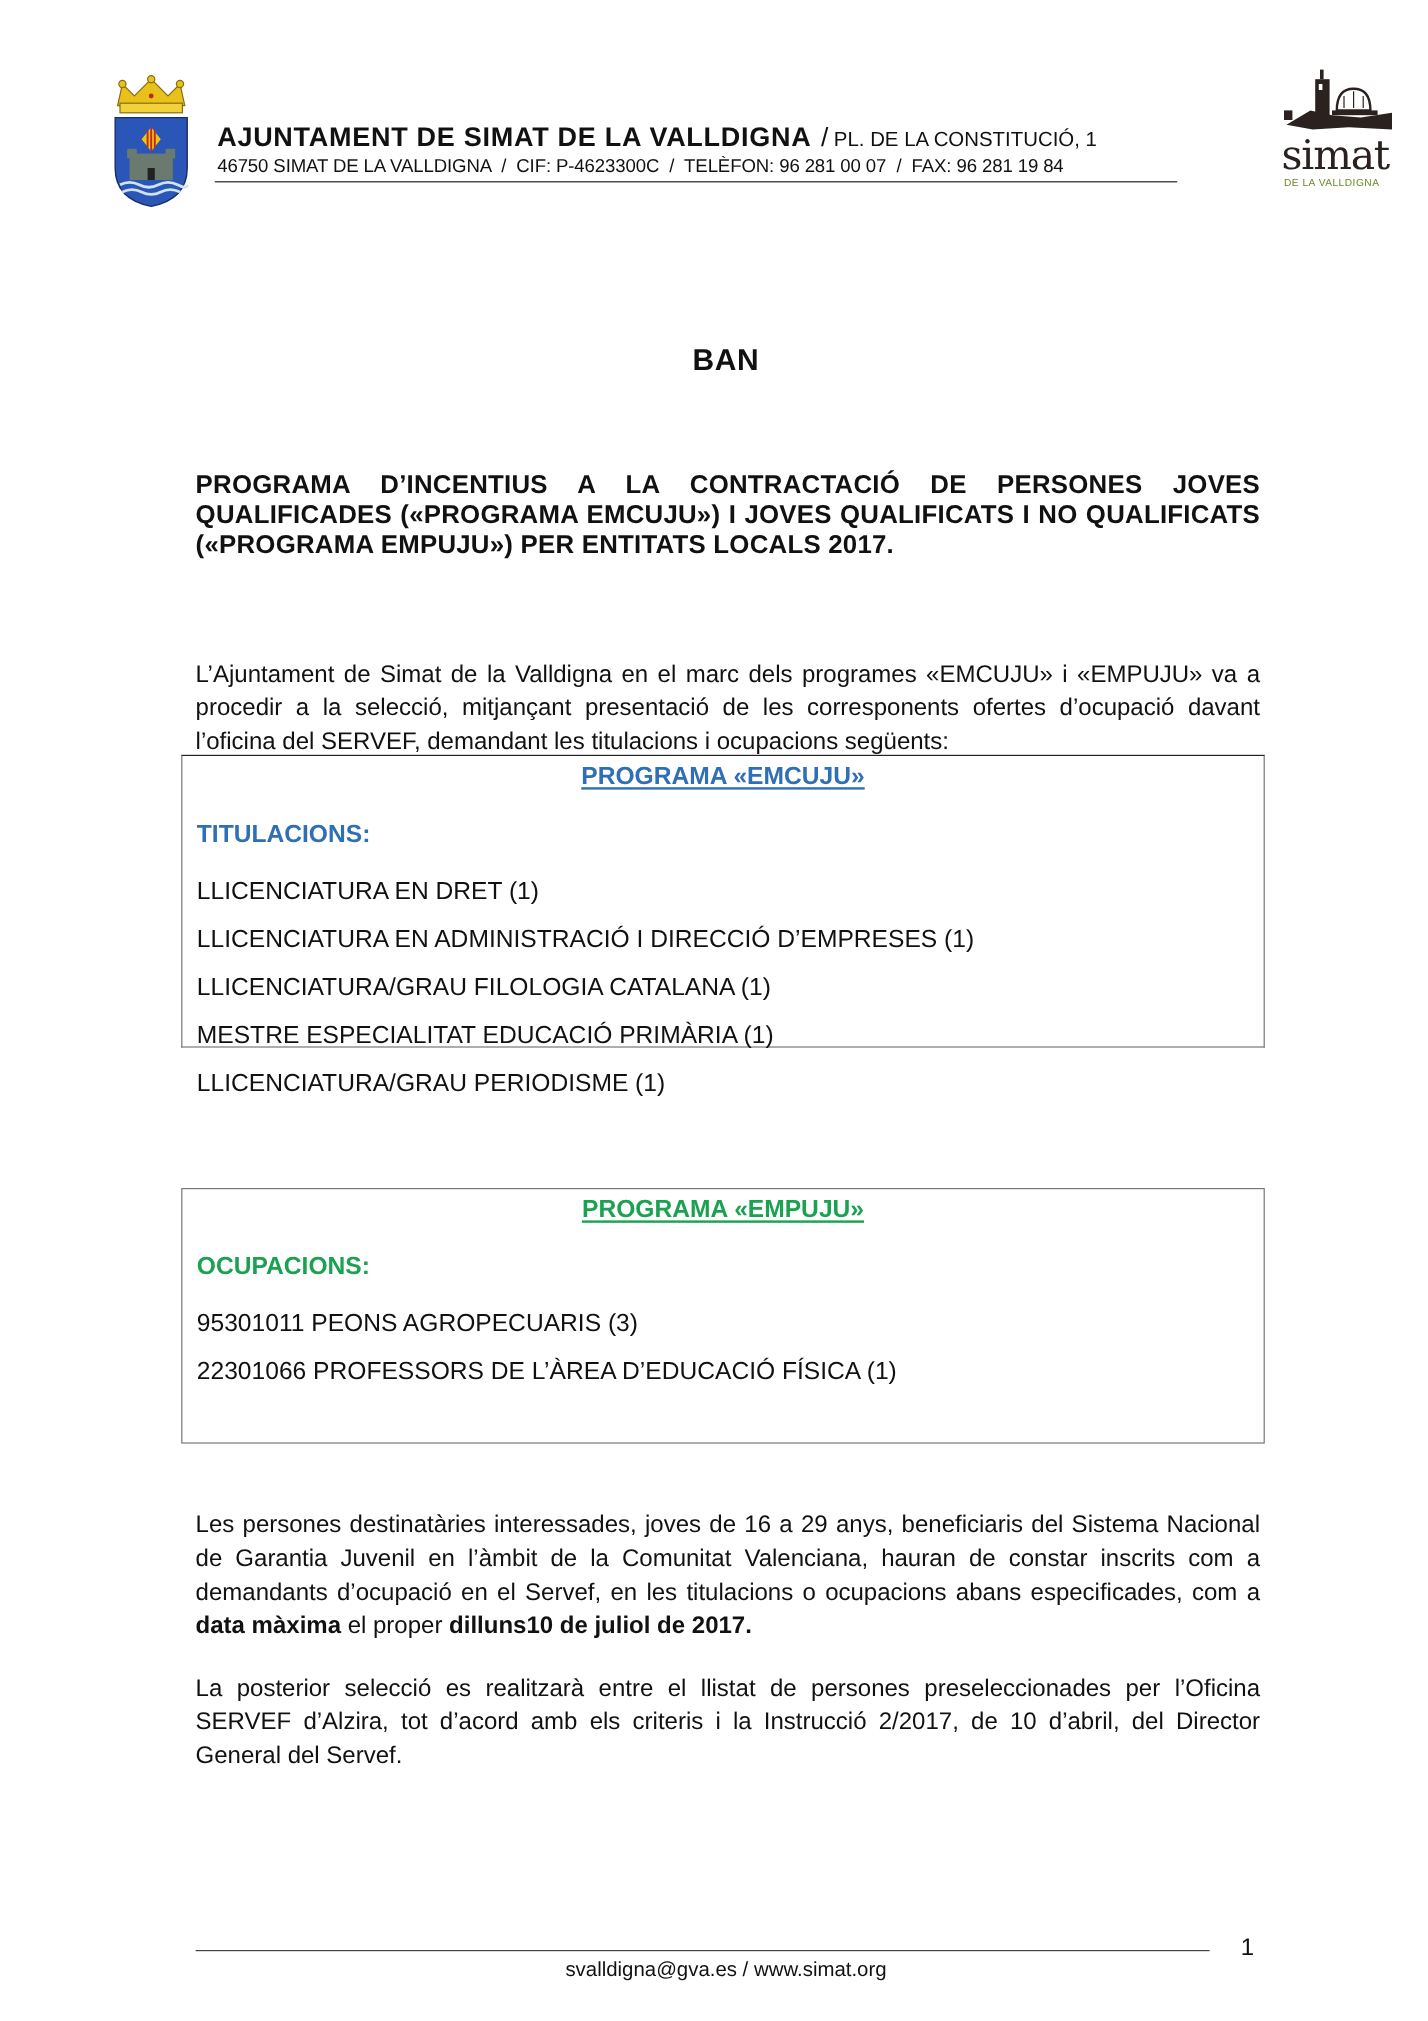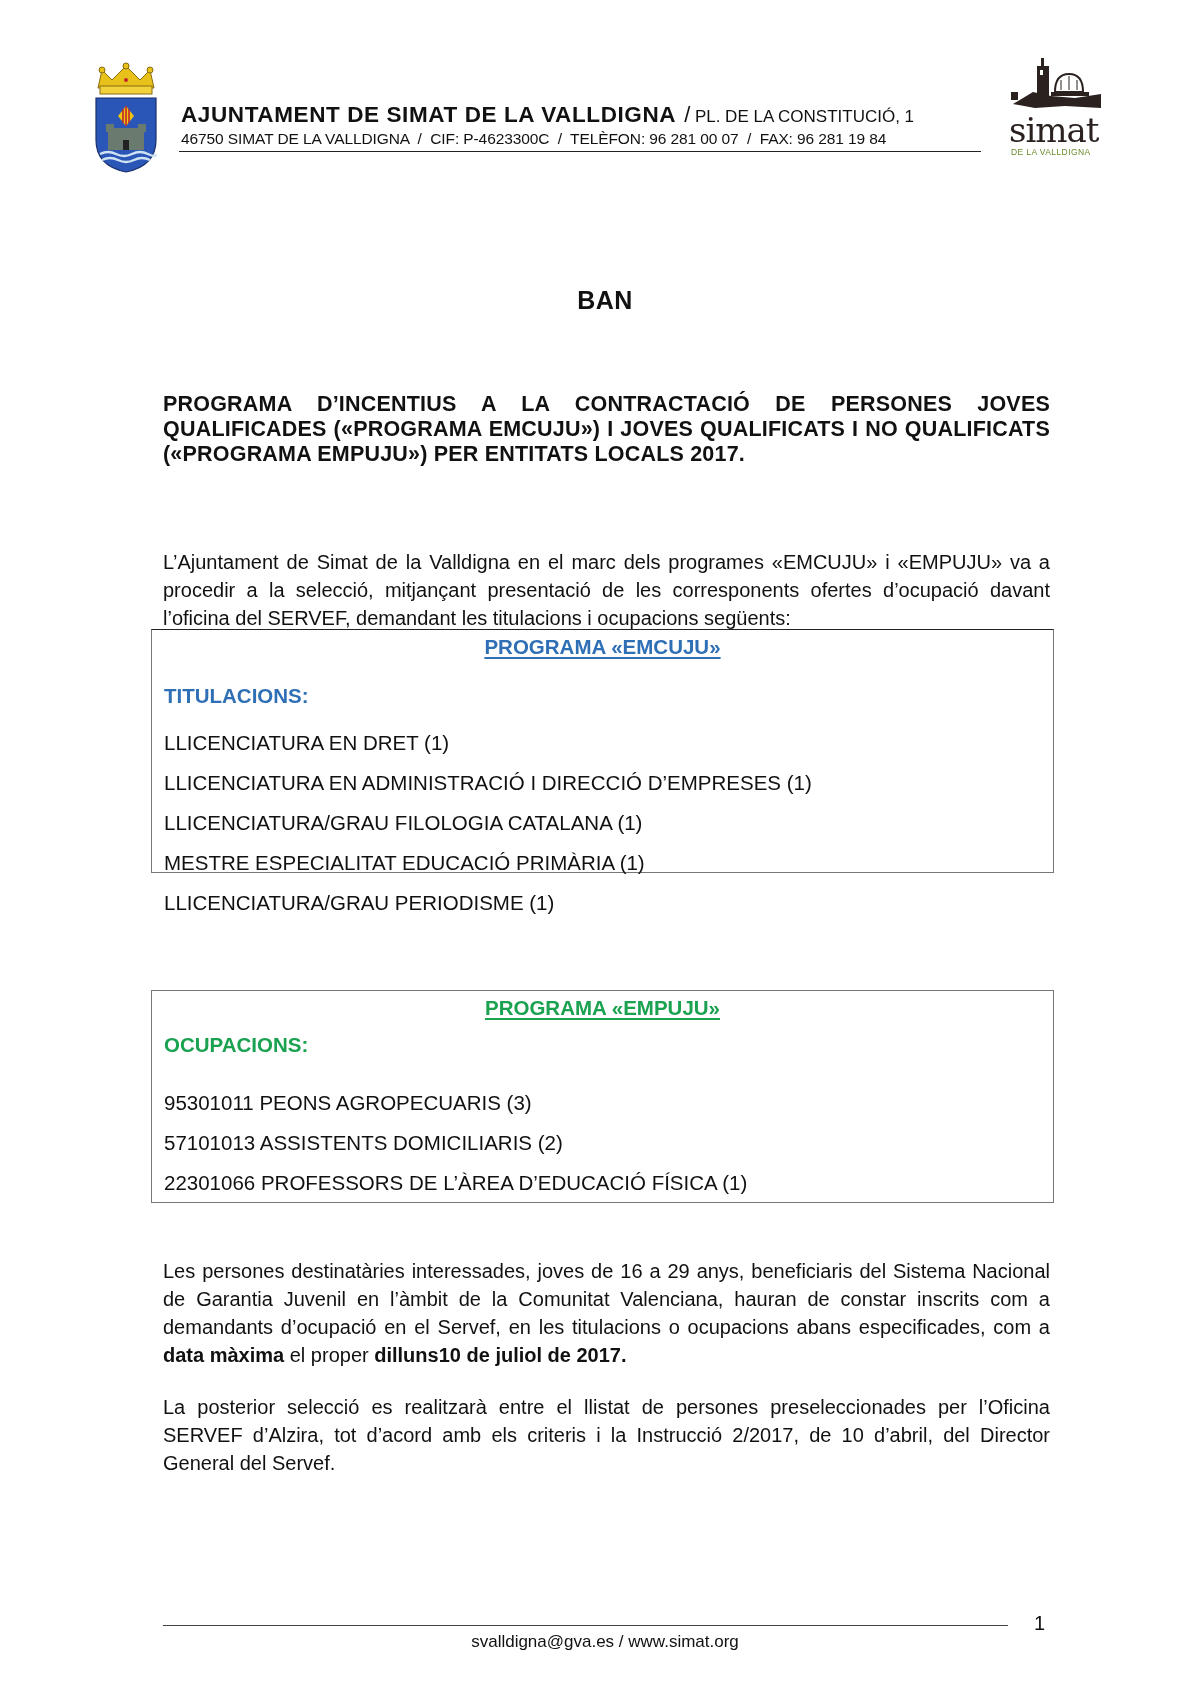--- a/index.html
+++ b/index.html
@@ -7,21 +7,21 @@
            font-family: "Liberation Sans", sans-serif; color: #111; }
     .abs { position: absolute; margin-top: 22px; }
 
     
     .crest { left: 92px; top: 40px; width: 68px; height: 112px; }
     .hdr-title { left: 181px; top: 80px; font-size: 22.5px; font-weight: bold; letter-spacing: 0.6px; white-space: nowrap; }
     .hdr-title .addr { font-weight: normal; font-size: 17px; letter-spacing: 0; }
     .hdr-title .slash { font-weight: normal; font-size: 22px; margin: 0 4px 0 8px; }
     .hdr-sub { left: 181px; top: 108px; font-size: 15.5px; white-space: nowrap; letter-spacing: -0.1px; }
     .hdr-rule { left: 179px; top: 129px; width: 802px; height: 0; border-top: 1.6px solid #222; }
-    .simat-logo { left: 1005px; top: 30px; width: 100px; height: 105px; text-align: center; }
+    .simat-logo { left: 1064px; top: 30px; width: 100px; height: 105px; text-align: center; }
     .simat-word { position: absolute; left: 4px; top: 58px; font-family: "DejaVu Serif", serif; font-size: 34px; color: #2b2220; letter-spacing: -1px; }
     .simat-sub { position: absolute; left: 6px; top: 95px; font-size: 8.5px; color: #6c8a2a; letter-spacing: 0.4px; white-space: nowrap; }
 
     
     .ban { left: 0; width: 1210px; top: 264px; text-align: center; font-size: 25px; font-weight: bold; letter-spacing: 0.5px; }
     .prog-title { left: 163px; top: 370px; width: 887px; font-size: 21.5px; font-weight: bold; line-height: 25px; text-align: justify; text-align-last: left; letter-spacing: 0.2px; }
 
     .para { left: 163px; width: 887px; font-size: 20px; line-height: 28px; text-align: justify; }
     .para.p1 { top: 526px; }
     .para.p2 { top: 1235px; }
@@ -31,21 +31,21 @@
     
     .box { position: absolute; left: 151px; width: 903px; border: 1.6px solid #777; box-sizing: border-box; }
     .box.b1 { top: 629px; height: 244px; border-top-color: #222; }
     .box.b2 { top: 990px; height: 213px; }
     .box-head { position: absolute; left: 0; right: 0; top: 5px; text-align: center; font-size: 20.5px; font-weight: bold; text-decoration: underline; text-underline-offset: 3px; }
     .box-label { position: absolute; left: 12px; font-size: 20.5px; font-weight: bold; }
     .box-list { position: absolute; left: 12px; margin: 0; padding: 0; list-style: none; }
     .box-list li { font-size: 20.5px; height: 40px; line-height: 40px; white-space: nowrap; }
     .b1 .box-label { top: 54px; text-align: right; }
     .b1 .box-list { top: 93px; }
-    .b2 .box-label { top: 42px; }
+    .b2 .box-label { top: 53px; }
     .b2 .box-list { top: 92px; }
 
     
     .ftr-rule { left: 163px; top: 1603px; width: 845px; border-top: 1.6px solid #444; }
     .pagenum { left: 1034px; top: 1590px; font-size: 20px; }
     .ftr-text { left: 0; width: 1210px; top: 1610px; text-align: center; font-size: 17px; }
   </style>
 </head>
 <body>
 
@@ -108,21 +108,20 @@
     <li>MESTRE ESPECIALITAT EDUCACIÓ PRIMÀRIA (1)</li>
     <li>LLICENCIATURA/GRAU PERIODISME (1)</li>
   </ul>
 </div>
 
 <div class="box b2">
   <div class="box-head" style="color:#1aa250;">PROGRAMA «EMPUJU»</div>
   <div class="box-label" style="color:#1aa250;">OCUPACIONS:</div>
   <ul class="box-list">
     <li>95301011 PEONS AGROPECUARIS (3)</li>
-    <li>57101013 ASSISTENTS DOMICILIARIS (2)</li>
     <li>22301066 PROFESSORS DE L’ÀREA D’EDUCACIÓ FÍSICA (1)</li>
   </ul>
 </div>
 
 <div class="abs para p2"><span>Les persones destinatàries interessades, joves de 16 a 29 anys, beneficiaris del Sistema Nacional de Garantia Juvenil en l’àmbit de la Comunitat Valenciana, hauran de constar inscrits com a demandants d’ocupació en el Servef, en les titulacions o ocupacions abans especificades, com a </span><b>data màxima</b><span> el proper </span><b>dilluns10 de juliol de 2017.</b></div>
 
 <div class="abs para p3">La posterior selecció es realitzarà entre el llistat de persones preseleccionades per l’Oficina SERVEF d’Alzira, tot d’acord amb els criteris i la Instrucció 2/2017, de 10 d’abril, del Director General del Servef.</div>
 
 <div class="abs ftr-rule"></div>
 <div class="abs pagenum">1</div>

